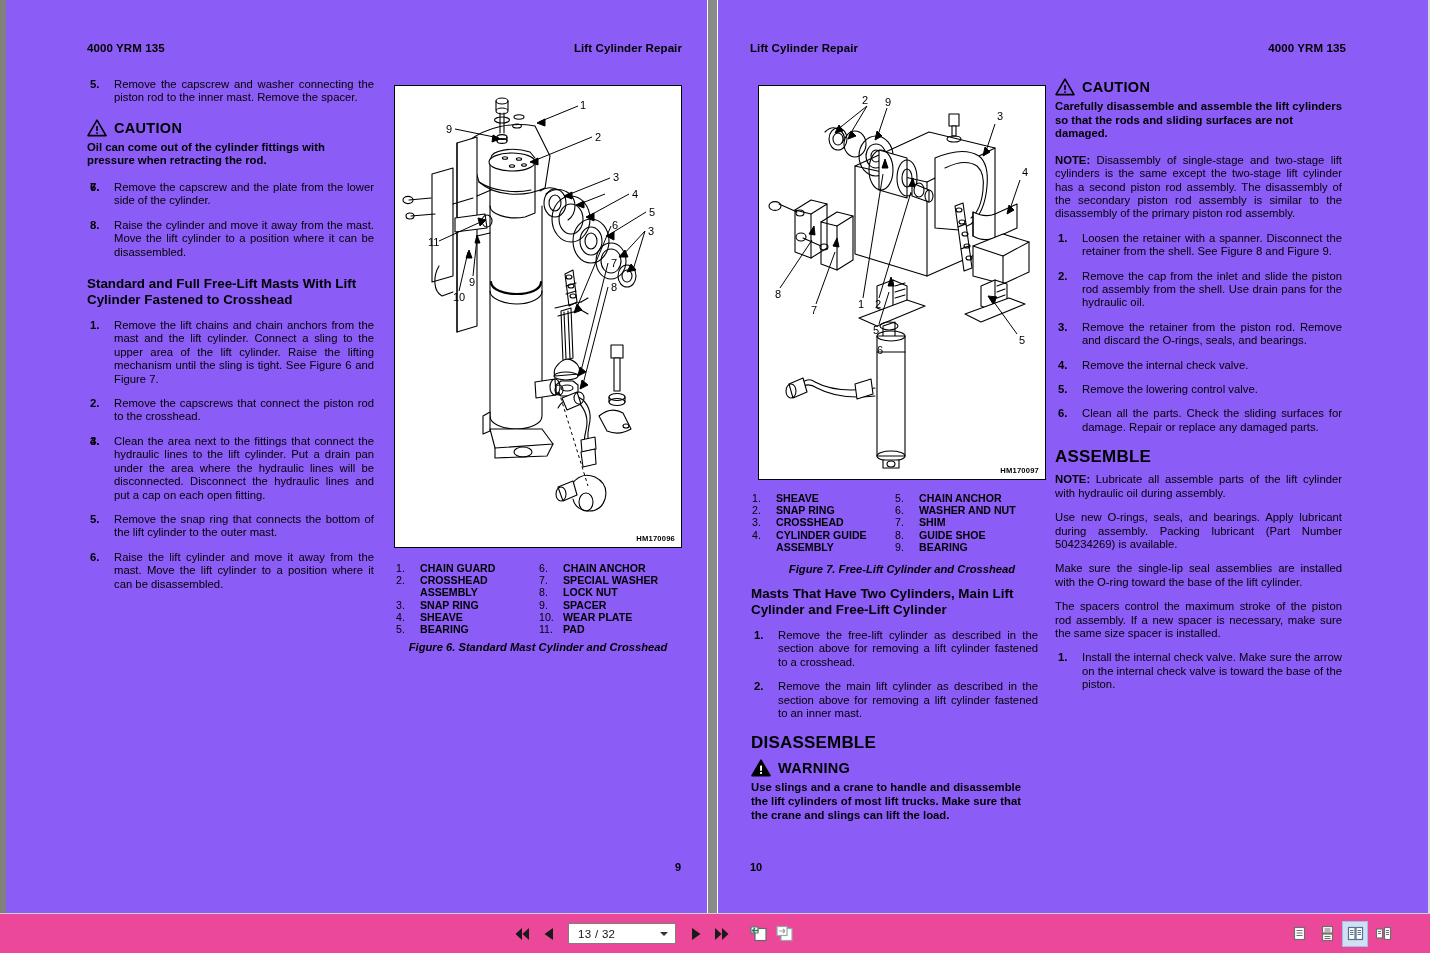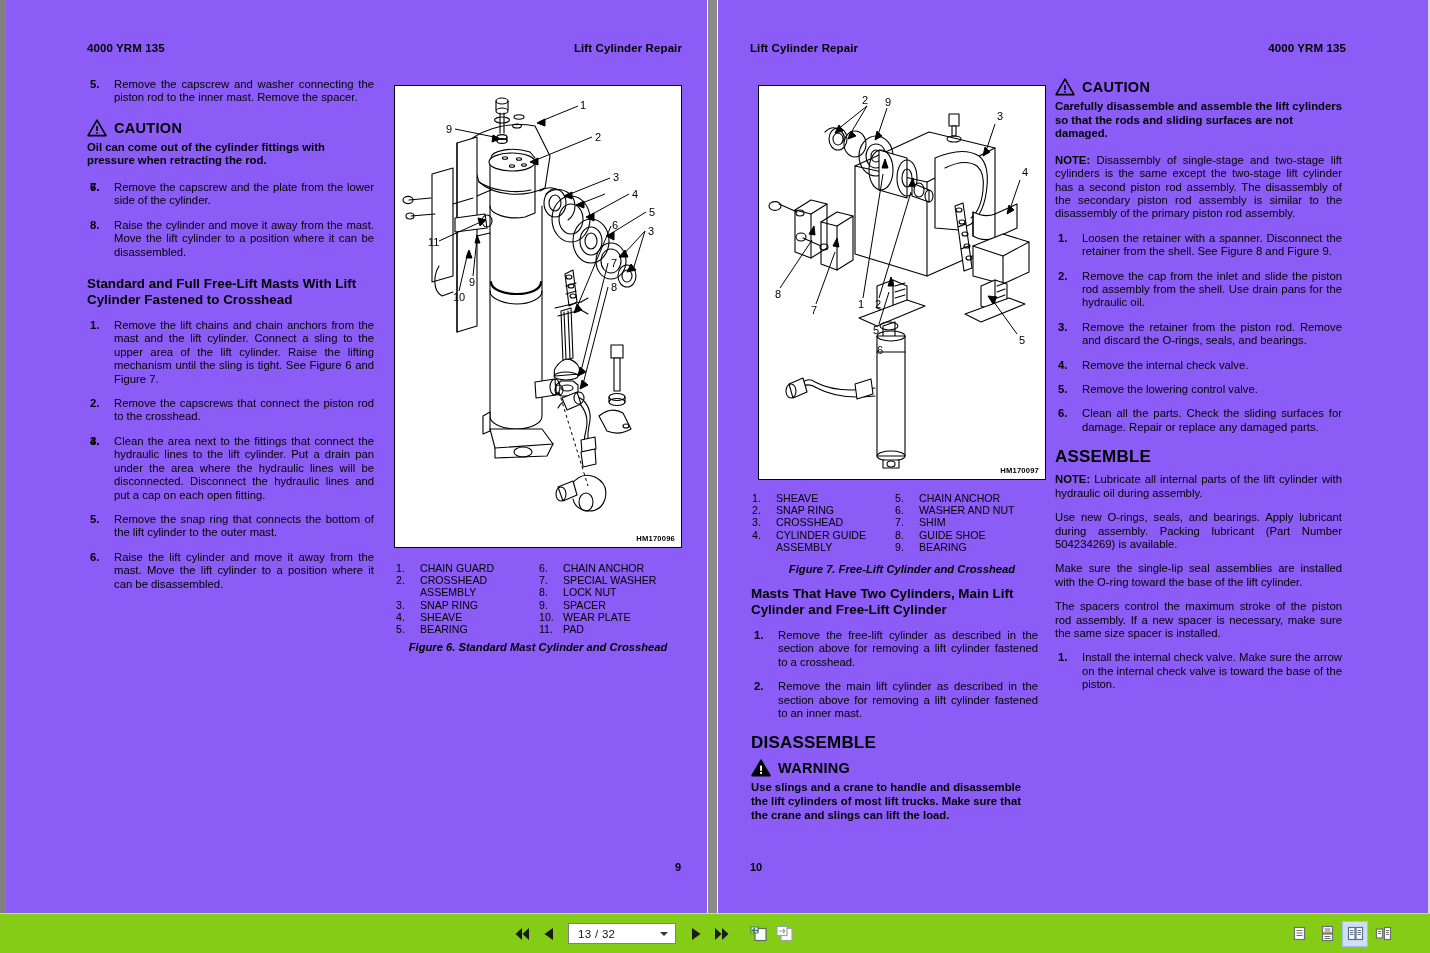--- a/index.html
+++ b/index.html
@@ -170,21 +170,21 @@
   .legend {
     position: absolute;
     display: flex;
     font-size: 10.6px;
     line-height: 12.2px;
     color: #000;
   }
   .legend .lgcol { width: 143px; }
   .legend .lgrow { display: flex; }
   .legend .lgn { width: 24px; flex: 0 0 24px; }
-  .legend .lgt { flex: 1; }
+  .legend .lgt { flex: 1; font-weight: bold; }
   .figcap {
     position: absolute;
     font-size: 11.2px;
     font-weight: bold;
     font-style: italic;
     text-align: center;
     color: #000;
   }
 
   
@@ -196,21 +196,21 @@
     color: #000;
   }
   .page.left  .folio { right: 26px; }
   .page.right .folio { left: 32px; }
 
   
   .toolbar {
     position: absolute;
     left: 0; top: 913px;
     width: 1430px; height: 40px;
-    background: #84cc16;
+    background: #ec4899;
     border-top: 1px solid #cfcfcf;
     display: flex;
     align-items: center;
   }
   .toolbar .tb-center {
     position: absolute;
     left: 509px;
     display: flex;
     align-items: center;
     gap: 0;
@@ -812,21 +812,21 @@
           <span class="num">5.</span>
           <span>Remove the lowering control valve.</span>
         </div>
         <div class="numitem">
           <span class="num">6.</span>
           <span>Clean all the parts.  Check the sliding surfaces for damage. Repair or replace any damaged parts.</span>
         </div>
 
         <h3 class="secsm">ASSEMBLE</h3>
 
-        <div class="notepara"><b>NOTE:</b><span> Lubricate all internal parts of the lift cylinder with hydraulic oil during assembly.</span></div>
+        <div class="notepara"><b>NOTE:</b><span> Lubricate all assemble parts of the lift cylinder with hydraulic oil during assembly.</span></div>
 
         <div class="para">Use new O-rings, seals, and bearings.   Apply lubricant during assembly.  Packing lubricant (Part Number 504234269) is available.</div>
         <div class="para">Make sure the single-lip seal assemblies are installed with the O-ring toward the base of the lift cylinder.</div>
         <div class="para">The spacers control the maximum stroke of the piston rod assembly. If a new spacer is necessary, make sure the same size spacer is installed.</div>
 
         <div class="numitem">
           <span class="num">1.</span>
           <span>Install the internal check valve.  Make sure the arrow on the internal check valve is toward the base of the piston.</span>
         </div>
       </div>

